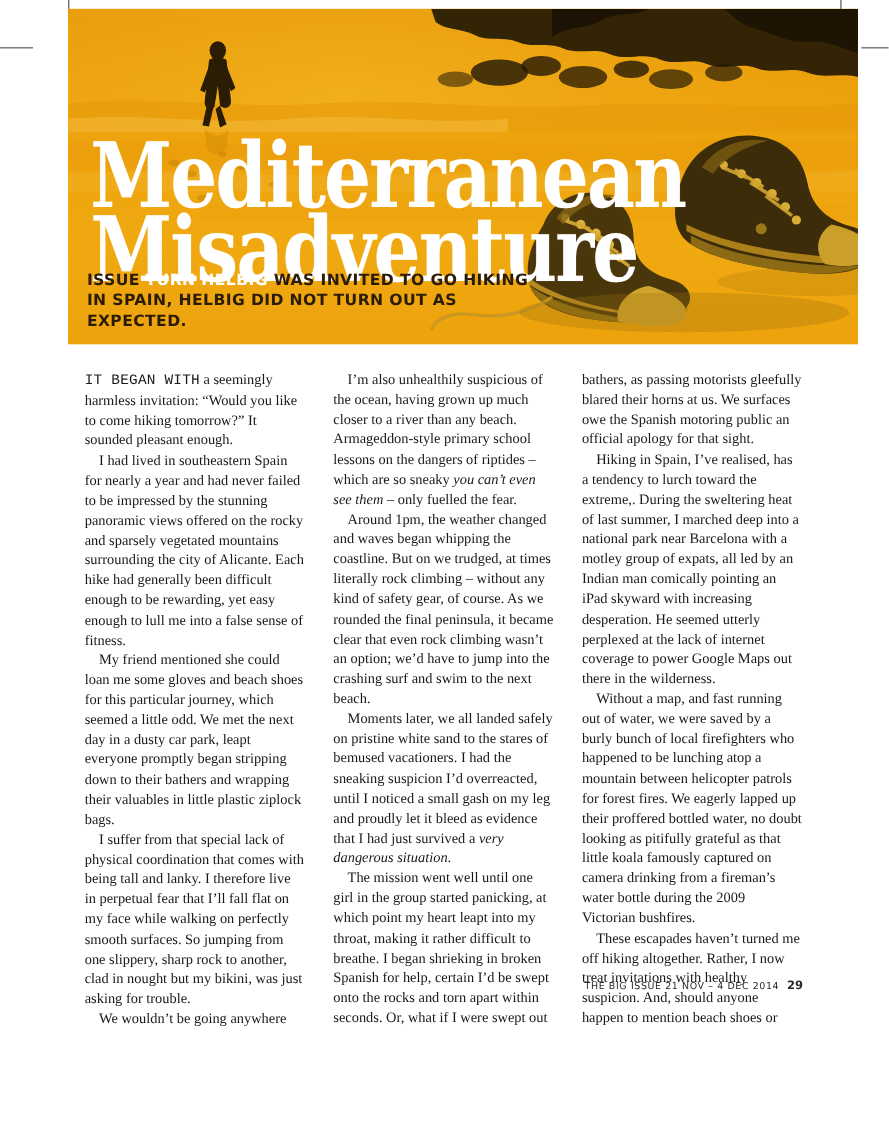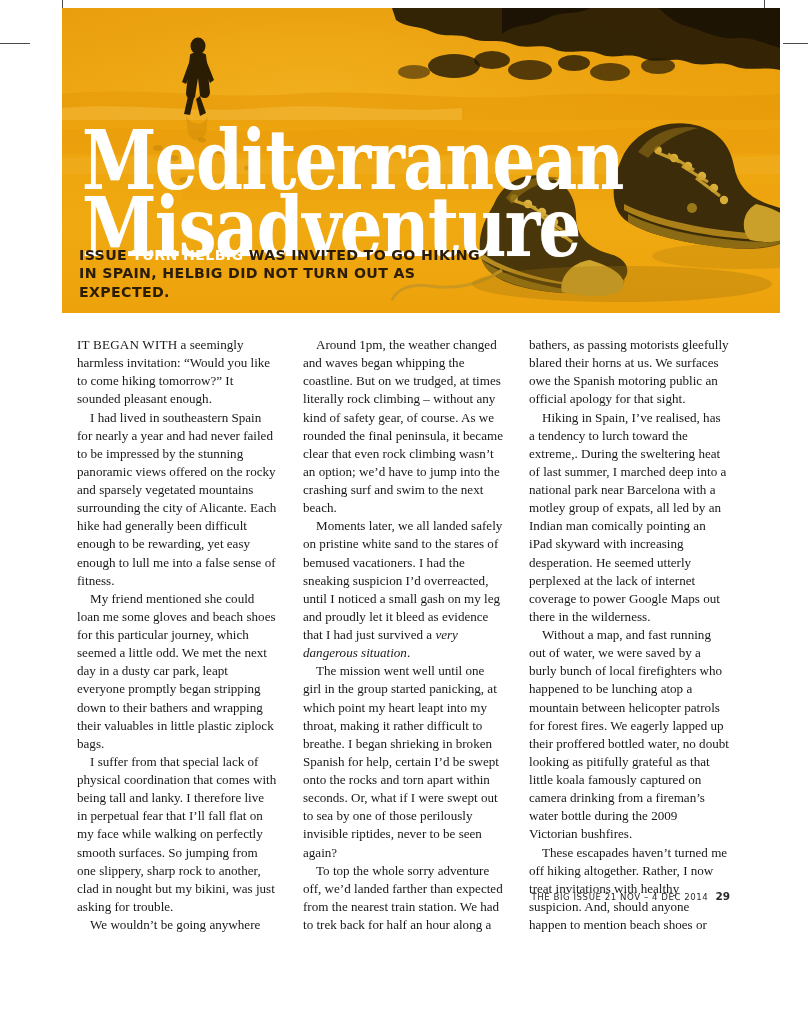--- a/index.html
+++ b/index.html
@@ -95,20 +95,21 @@
   }
   .col p {
     margin: 0;
     text-indent: 13px;
   }
   .col p.noindent { text-indent: 0; }
   .col p i, .col p em { font-style: italic; }
   .smallcaps {
     font-variant: small-caps;
     letter-spacing: 0.2px;
+    font-family: Liberation Mono, monospace;
   }
 
   
   .bio {
     margin-top: 13px;
     font-style: italic;
     font-size: 13.1px;
     line-height: 1.385;
     color: #18181a;
     text-indent: 0;
@@ -318,20 +319,21 @@
 
   <div class="columns">
     <div class="col" id="col1">
         <p class="noindent"><span class="smallcaps">IT BEGAN WITH</span> a seemingly harmless invitation: “Would you like to come hiking tomorrow?” It sounded pleasant enough.</p>
         <p>I had lived in southeastern Spain for nearly a year and had never failed to be impressed by the stunning panoramic views offered on the rocky and sparsely vegetated mountains surrounding the city of Alicante. Each hike had generally been difficult enough to be rewarding, yet easy enough to lull me into a false sense of fitness.</p>
         <p>My friend mentioned she could loan me some gloves and beach shoes for this particular journey, which seemed a little odd. We met the next day in a dusty car park, leapt everyone promptly began stripping down to their bathers and wrapping their valuables in little plastic ziplock bags.</p>
         <p>I suffer from that special lack of physical coordination that comes with being tall and lanky. I therefore live in perpetual fear that I’ll fall flat on my face while walking on perfectly smooth surfaces. So jumping from one slippery, sharp rock to another, clad in nought but my bikini, was just asking for trouble.</p>
         <p>We wouldn’t be going anywhere near the mountains that day. Hiking for this group of friends meant scrabbling across a rather rocky section of Mediterranean coastline for six hours.</p>
       </div>
     <div class="col" id="col2">
+        <p>I’m also unhealthily suspicious of the ocean, having grown up much closer to a river than any beach. Armageddon-style primary school lessons on the dangers of riptides – which are so sneaky <em>you can’t even see them</em> – only fuelled the fear.</p>
         <p>Around 1pm, the weather changed and waves began whipping the coastline. But on we trudged, at times literally rock climbing – without any kind of safety gear, of course. As we rounded the final peninsula, it became clear that even rock climbing wasn’t an option; we’d have to jump into the crashing surf and swim to the next beach.</p>
         <p>Moments later, we all landed safely on pristine white sand to the stares of bemused vacationers. I had the sneaking suspicion I’d overreacted, until I noticed a small gash on my leg and proudly let it bleed as evidence that I had just survived a <em>very dangerous situation</em>.</p>
         <p>The mission went well until one girl in the group started panicking, at which point my heart leapt into my throat, making it rather difficult to breathe. I began shrieking in broken Spanish for help, certain I’d be swept onto the rocks and torn apart within seconds. Or, what if I were swept out to sea by one of those perilously invisible riptides, never to be seen again?</p>
         <p>To top the whole sorry adventure off, we’d landed farther than expected from the nearest train station. We had to trek back for half an hour along a major highway in nothing but our</p>
       </div>
     <div class="col" id="col3">
         <p class="noindent">bathers, as passing motorists gleefully blared their horns at us. We surfaces owe the Spanish motoring public an official apology for that sight.</p>
         <p>Hiking in Spain, I’ve realised, has a tendency to lurch toward the extreme,. During the sweltering heat of last summer, I marched deep into a national park near Barcelona with a motley group of expats, all led by an Indian man comically pointing an iPad skyward with increasing desperation. He seemed utterly perplexed at the lack of internet coverage to power Google Maps out there in the wilderness.</p>
         <p>Without a map, and fast running out of water, we were saved by a burly bunch of local firefighters who happened to be lunching atop a mountain between helicopter patrols for forest fires. We eagerly lapped up their proffered bottled water, no doubt looking as pitifully grateful as that little koala famously captured on camera drinking from a fireman’s water bottle during the 2009 Victorian bushfires.</p>
         <p>These escapades haven’t turned me off hiking altogether. Rather, I now treat invitations with healthy suspicion. And, should anyone happen to mention beach shoes or iPads, I know to start hiking… in the opposite direction.</p>

